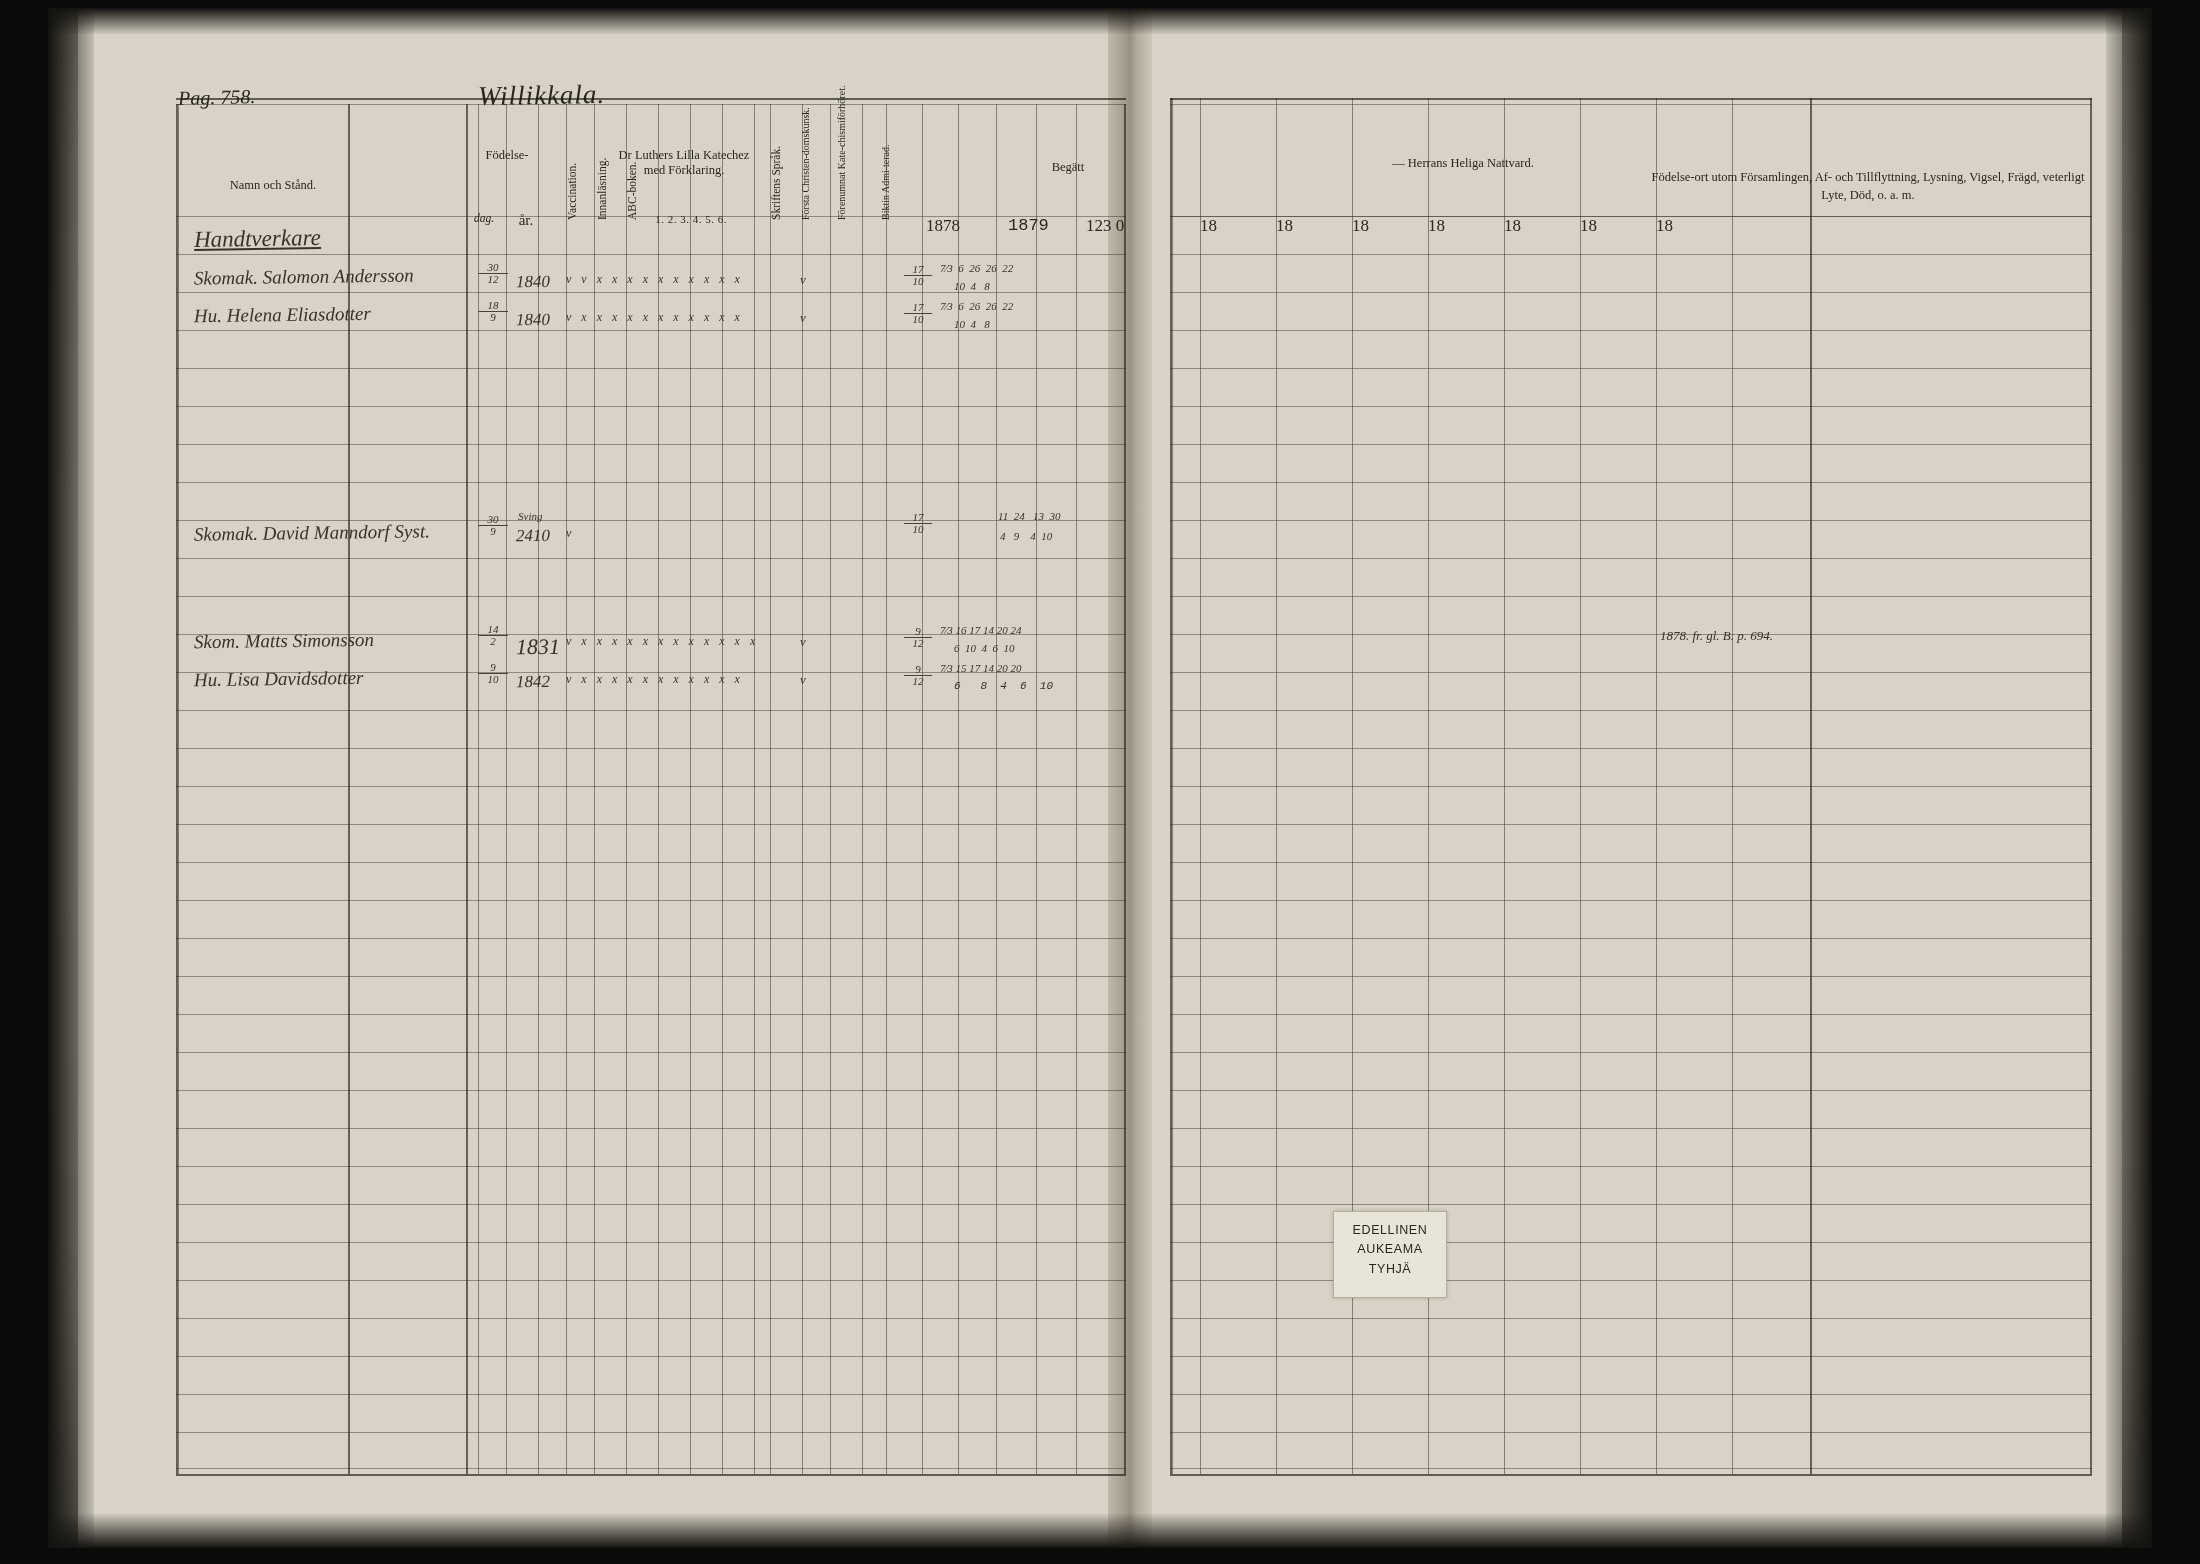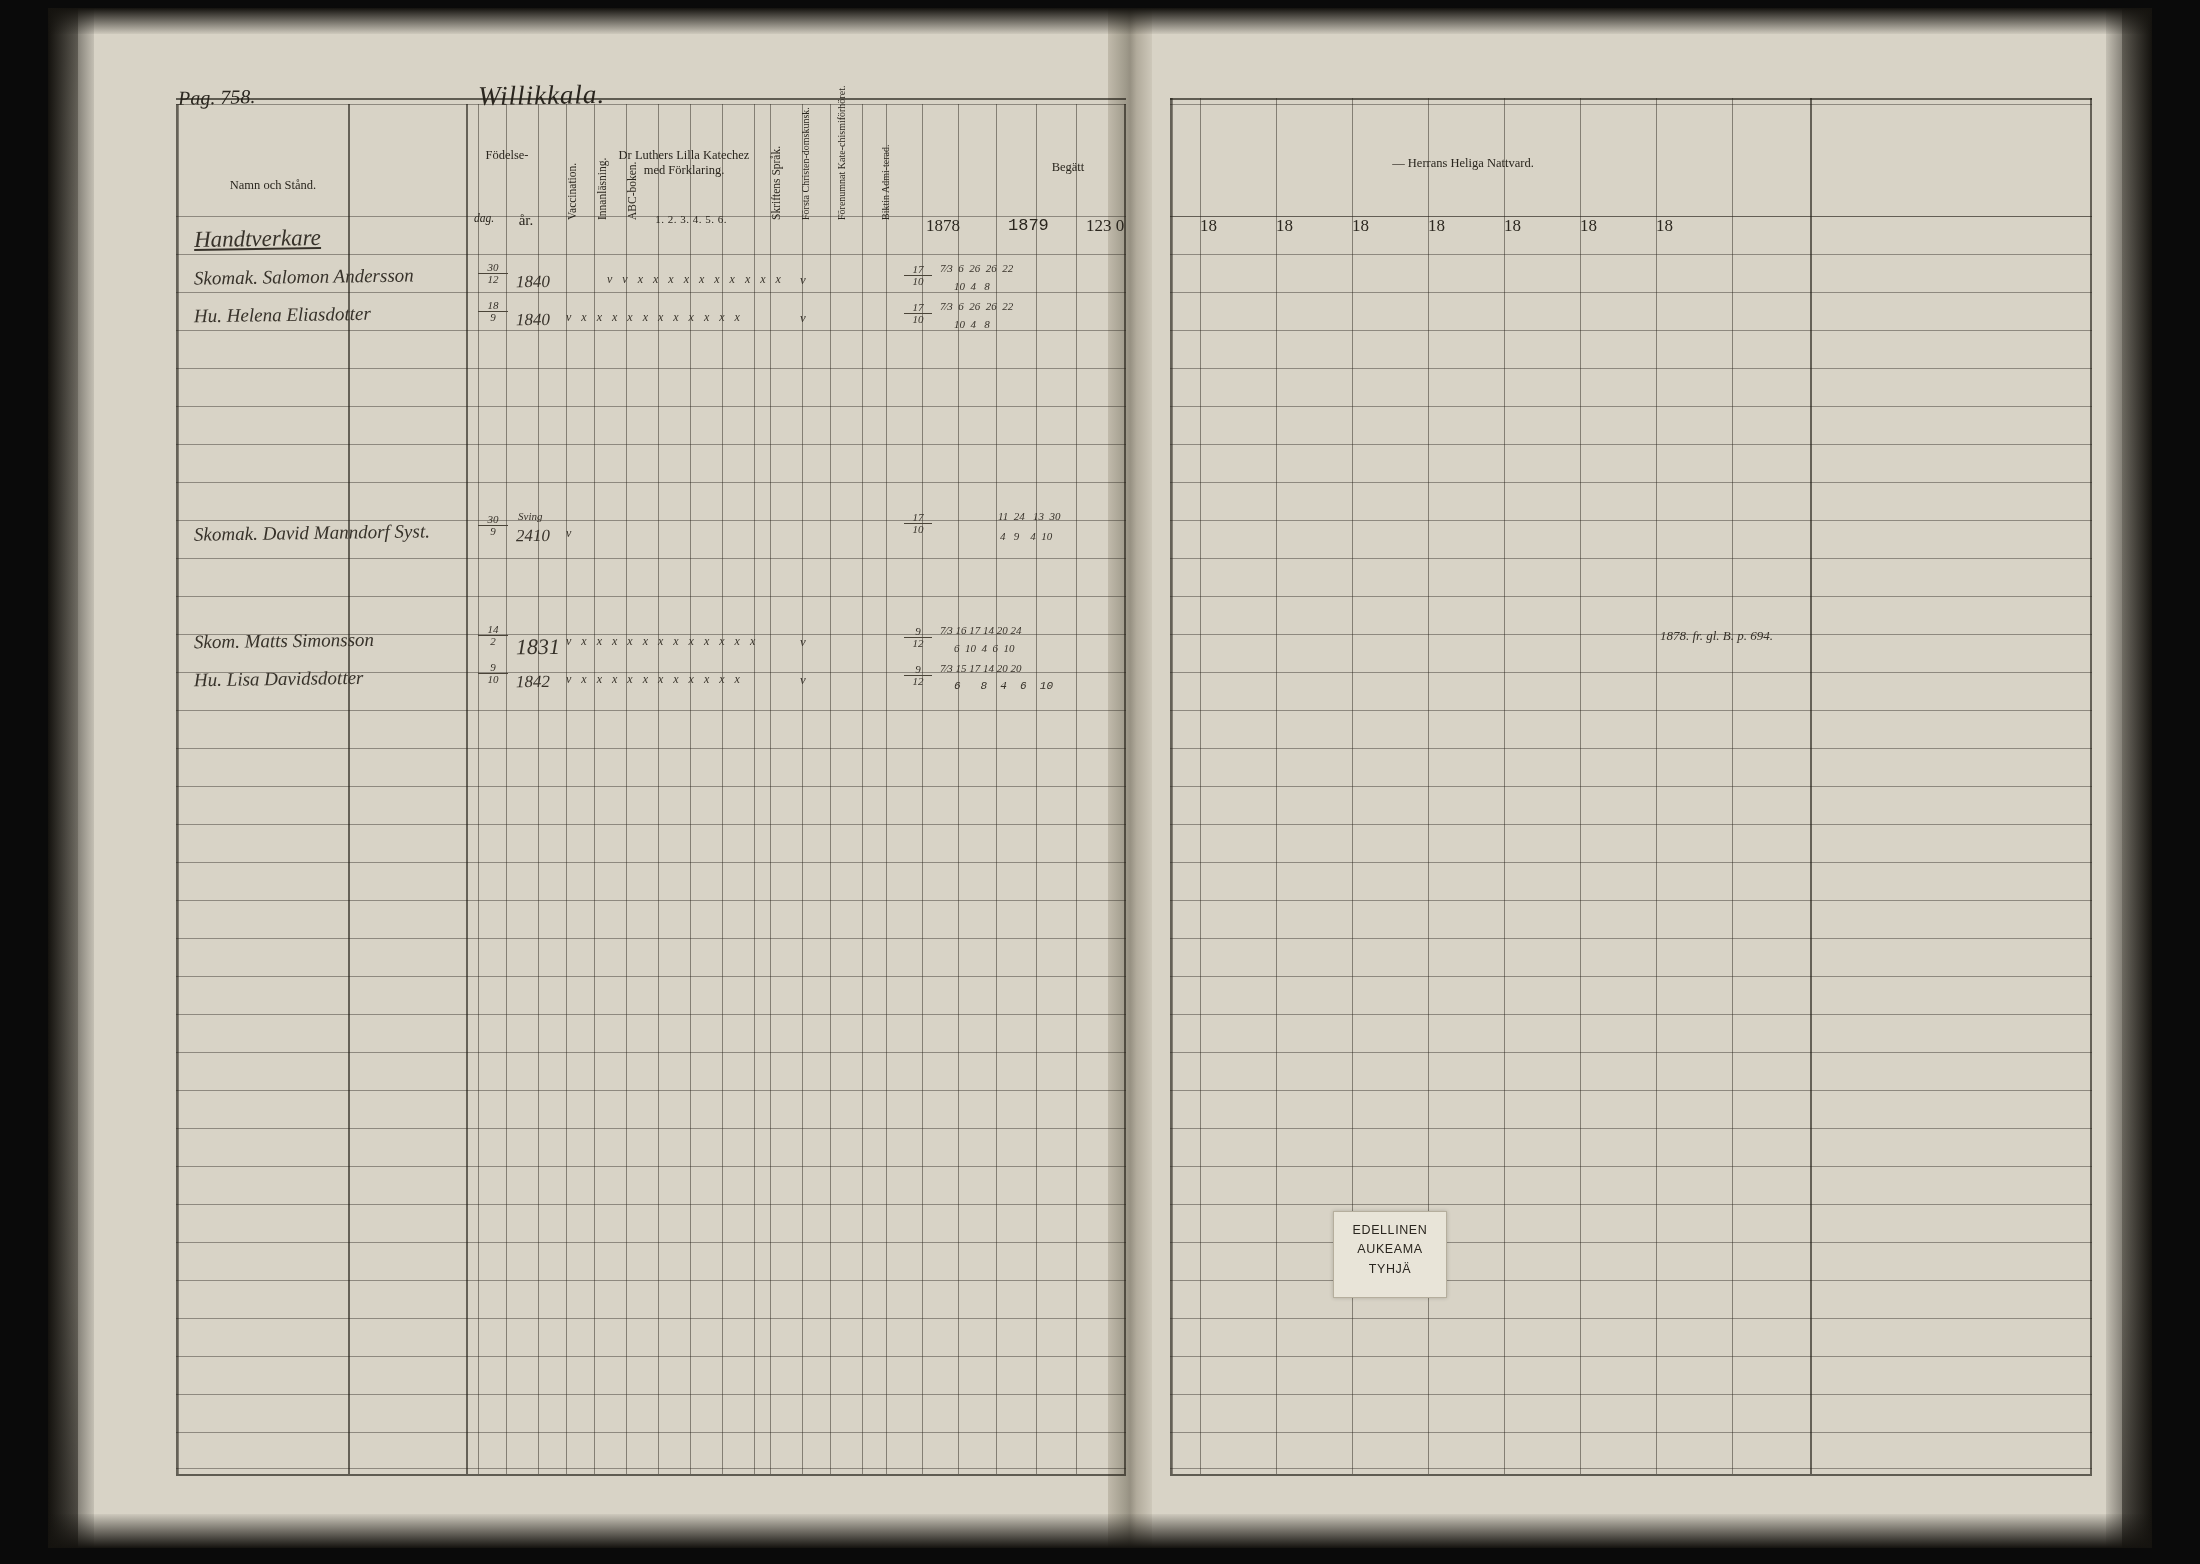--- a/index.html
+++ b/index.html
@@ -176,21 +176,21 @@
     <div class="year" style="left:1038px;top:208px;">123 0</div>
 
     <div class="hw hw-sec" style="left:146px;top:218px;">Handtverkare</div>
 
     <div class="hw hw-name" style="left:146px;top:258px;">Skomak. Salomon Andersson</div>
     <div class="frac" style="left:430px;top:254px;width:30px;">
         <span class="num">30</span>
         <span>12</span>
       </div>
     <div class="hw hw-s" style="left:468px;top:264px;font-size:17px;">1840</div>
-    <div class="marks" style="left:518px;top:264px;margin-left:41px;">v v x x x x x x x x x x</div>
+    <div class="marks" style="left:518px;top:264px;">v v x x x x x x x x x x</div>
     <div class="hw hw-s" style="left:752px;top:264px;">v</div>
     <div class="frac" style="left:856px;top:256px;width:28px;">
         <span class="num">17</span>
         <span>10</span>
       </div>
     <div class="hw hw-xs" style="left:892px;top:254px;">7⁄3&nbsp; 6&nbsp; 26&nbsp; 26&nbsp; 22</div>
     <div class="hw hw-xs" style="left:906px;top:272px;">10&nbsp;&nbsp;4&nbsp;&nbsp;&nbsp;8</div>
 
     <div class="hw hw-name" style="left:146px;top:296px;">Hu. Helena Eliasdotter</div>
     <div class="frac" style="left:430px;top:292px;width:30px;">
@@ -299,20 +299,21 @@
         <div class="vline" style="left: 334px; top: 0px; height: 1376px; bottom: auto;"></div>
         <div class="vline" style="left: 410px; top: 0px; height: 1376px; bottom: auto;"></div>
         <div class="vline" style="left: 486px; top: 0px; height: 1376px; bottom: auto;"></div>
         <div class="vline" style="left: 562px; top: 0px; height: 1376px; bottom: auto;"></div>
         <div class="vline vthick" style="left: 640px; top: 0px; height: 1376px; bottom: auto;"></div>
         <div class="vline vthick" style="left: 920px; top: 0px; height: 1376px; bottom: auto;"></div>
         <div class="hline" style="top: 118px;"></div>
       </div>
 
     <div class="hdr" style="left:1180px;top:148px;width:470px;">— Herrans Heliga Nattvard.</div>
+    <div class="hdr" style="left:1600px;top:160px;width:440px;line-height:1.45;">Födelse-ort utom Församlingen, Af- och Tillflyttning, Lysning, Vigsel, Frägd, veterligt Lyte, Död, o. a. m.</div>
 
     <div class="year" style="left:1152px;top:208px;">18</div>
     <div class="year" style="left:1228px;top:208px;">18</div>
     <div class="year" style="left:1304px;top:208px;">18</div>
     <div class="year" style="left:1380px;top:208px;">18</div>
     <div class="year" style="left:1456px;top:208px;">18</div>
     <div class="year" style="left:1532px;top:208px;">18</div>
     <div class="year" style="left:1608px;top:208px;">18</div>
 
     <div class="hw" style="left:1612px;top:620px;font-size:13px;">1878. fr. gl. B. p. 694.</div>

